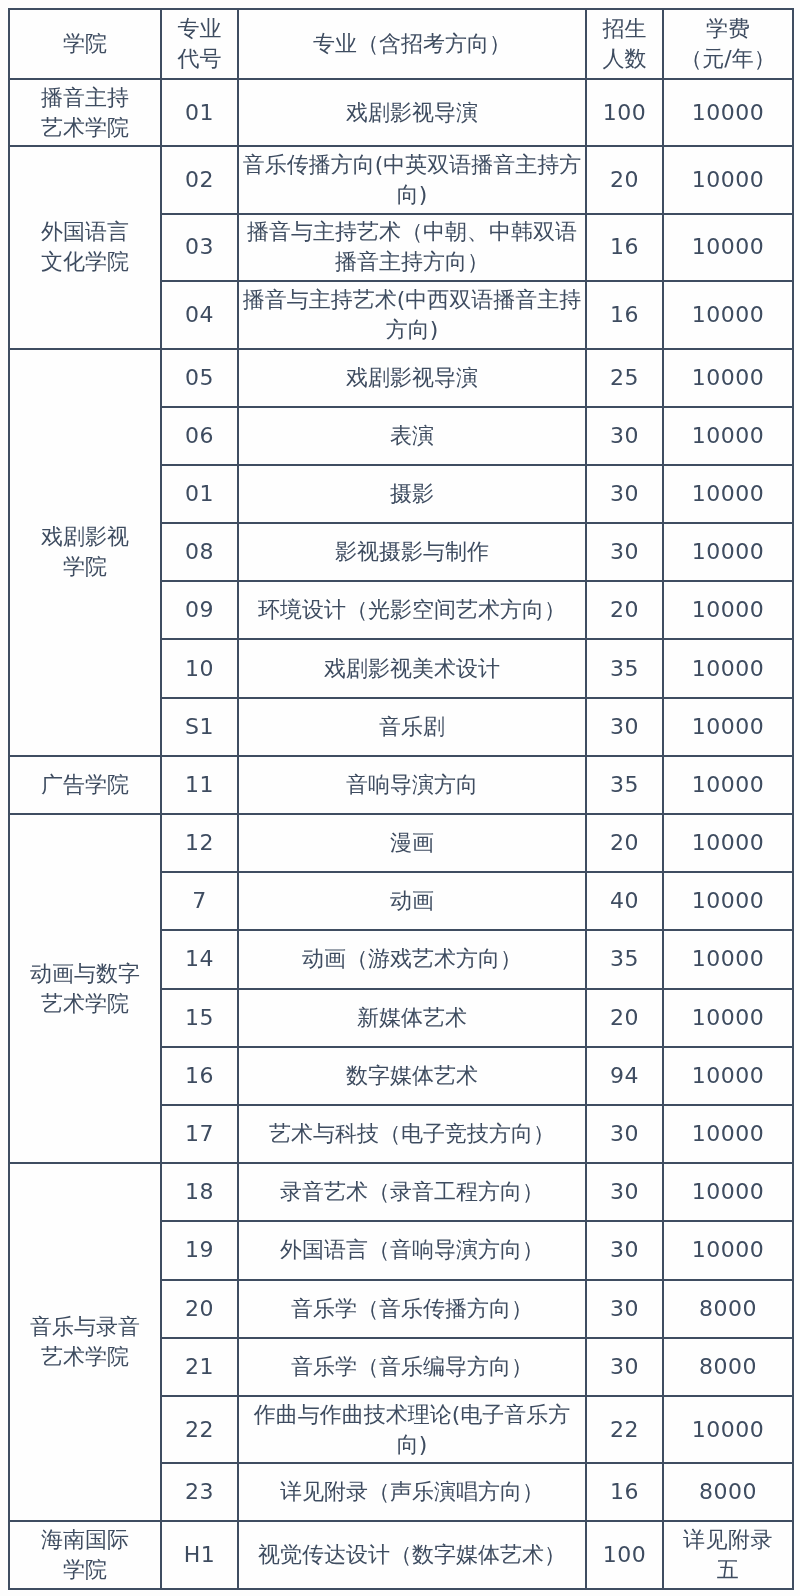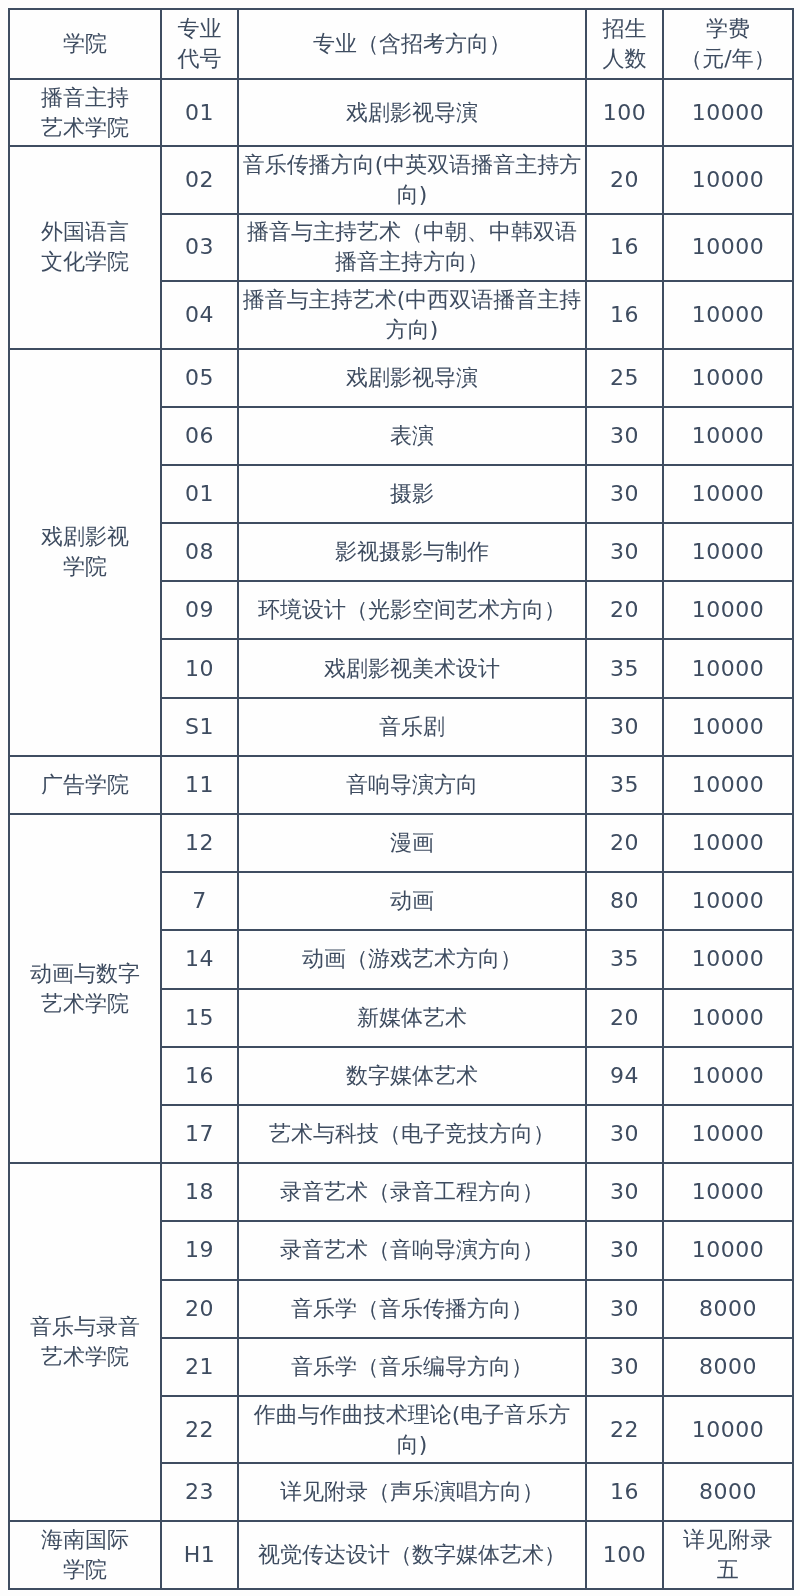--- a/index.html
+++ b/index.html
@@ -152,21 +152,21 @@
           <td rowspan="6" class="college">动画与数字
 艺术学院</td>
           <td class="code">12</td>
           <td class="major">漫画</td>
           <td class="enrollment">20</td>
           <td class="tuition">10000</td>
         </tr>
         <tr>
           <td class="code">7</td>
           <td class="major">动画</td>
-          <td class="enrollment">80</td>
+          <td class="enrollment">40</td>
           <td class="tuition">10000</td>
         </tr>
         <tr>
           <td class="code">14</td>
           <td class="major">动画（游戏艺术方向）</td>
           <td class="enrollment">35</td>
           <td class="tuition">10000</td>
         </tr>
         <tr>
           <td class="code">15</td>
@@ -189,21 +189,21 @@
         <tr>
           <td rowspan="6" class="college">音乐与录音
 艺术学院</td>
           <td class="code">18</td>
           <td class="major">录音艺术（录音工程方向）</td>
           <td class="enrollment">30</td>
           <td class="tuition">10000</td>
         </tr>
         <tr>
           <td class="code">19</td>
-          <td class="major">录音艺术（音响导演方向）</td>
+          <td class="major">外国语言（音响导演方向）</td>
           <td class="enrollment">30</td>
           <td class="tuition">10000</td>
         </tr>
         <tr>
           <td class="code">20</td>
           <td class="major">音乐学（音乐传播方向）</td>
           <td class="enrollment">30</td>
           <td class="tuition">8000</td>
         </tr>
         <tr>

